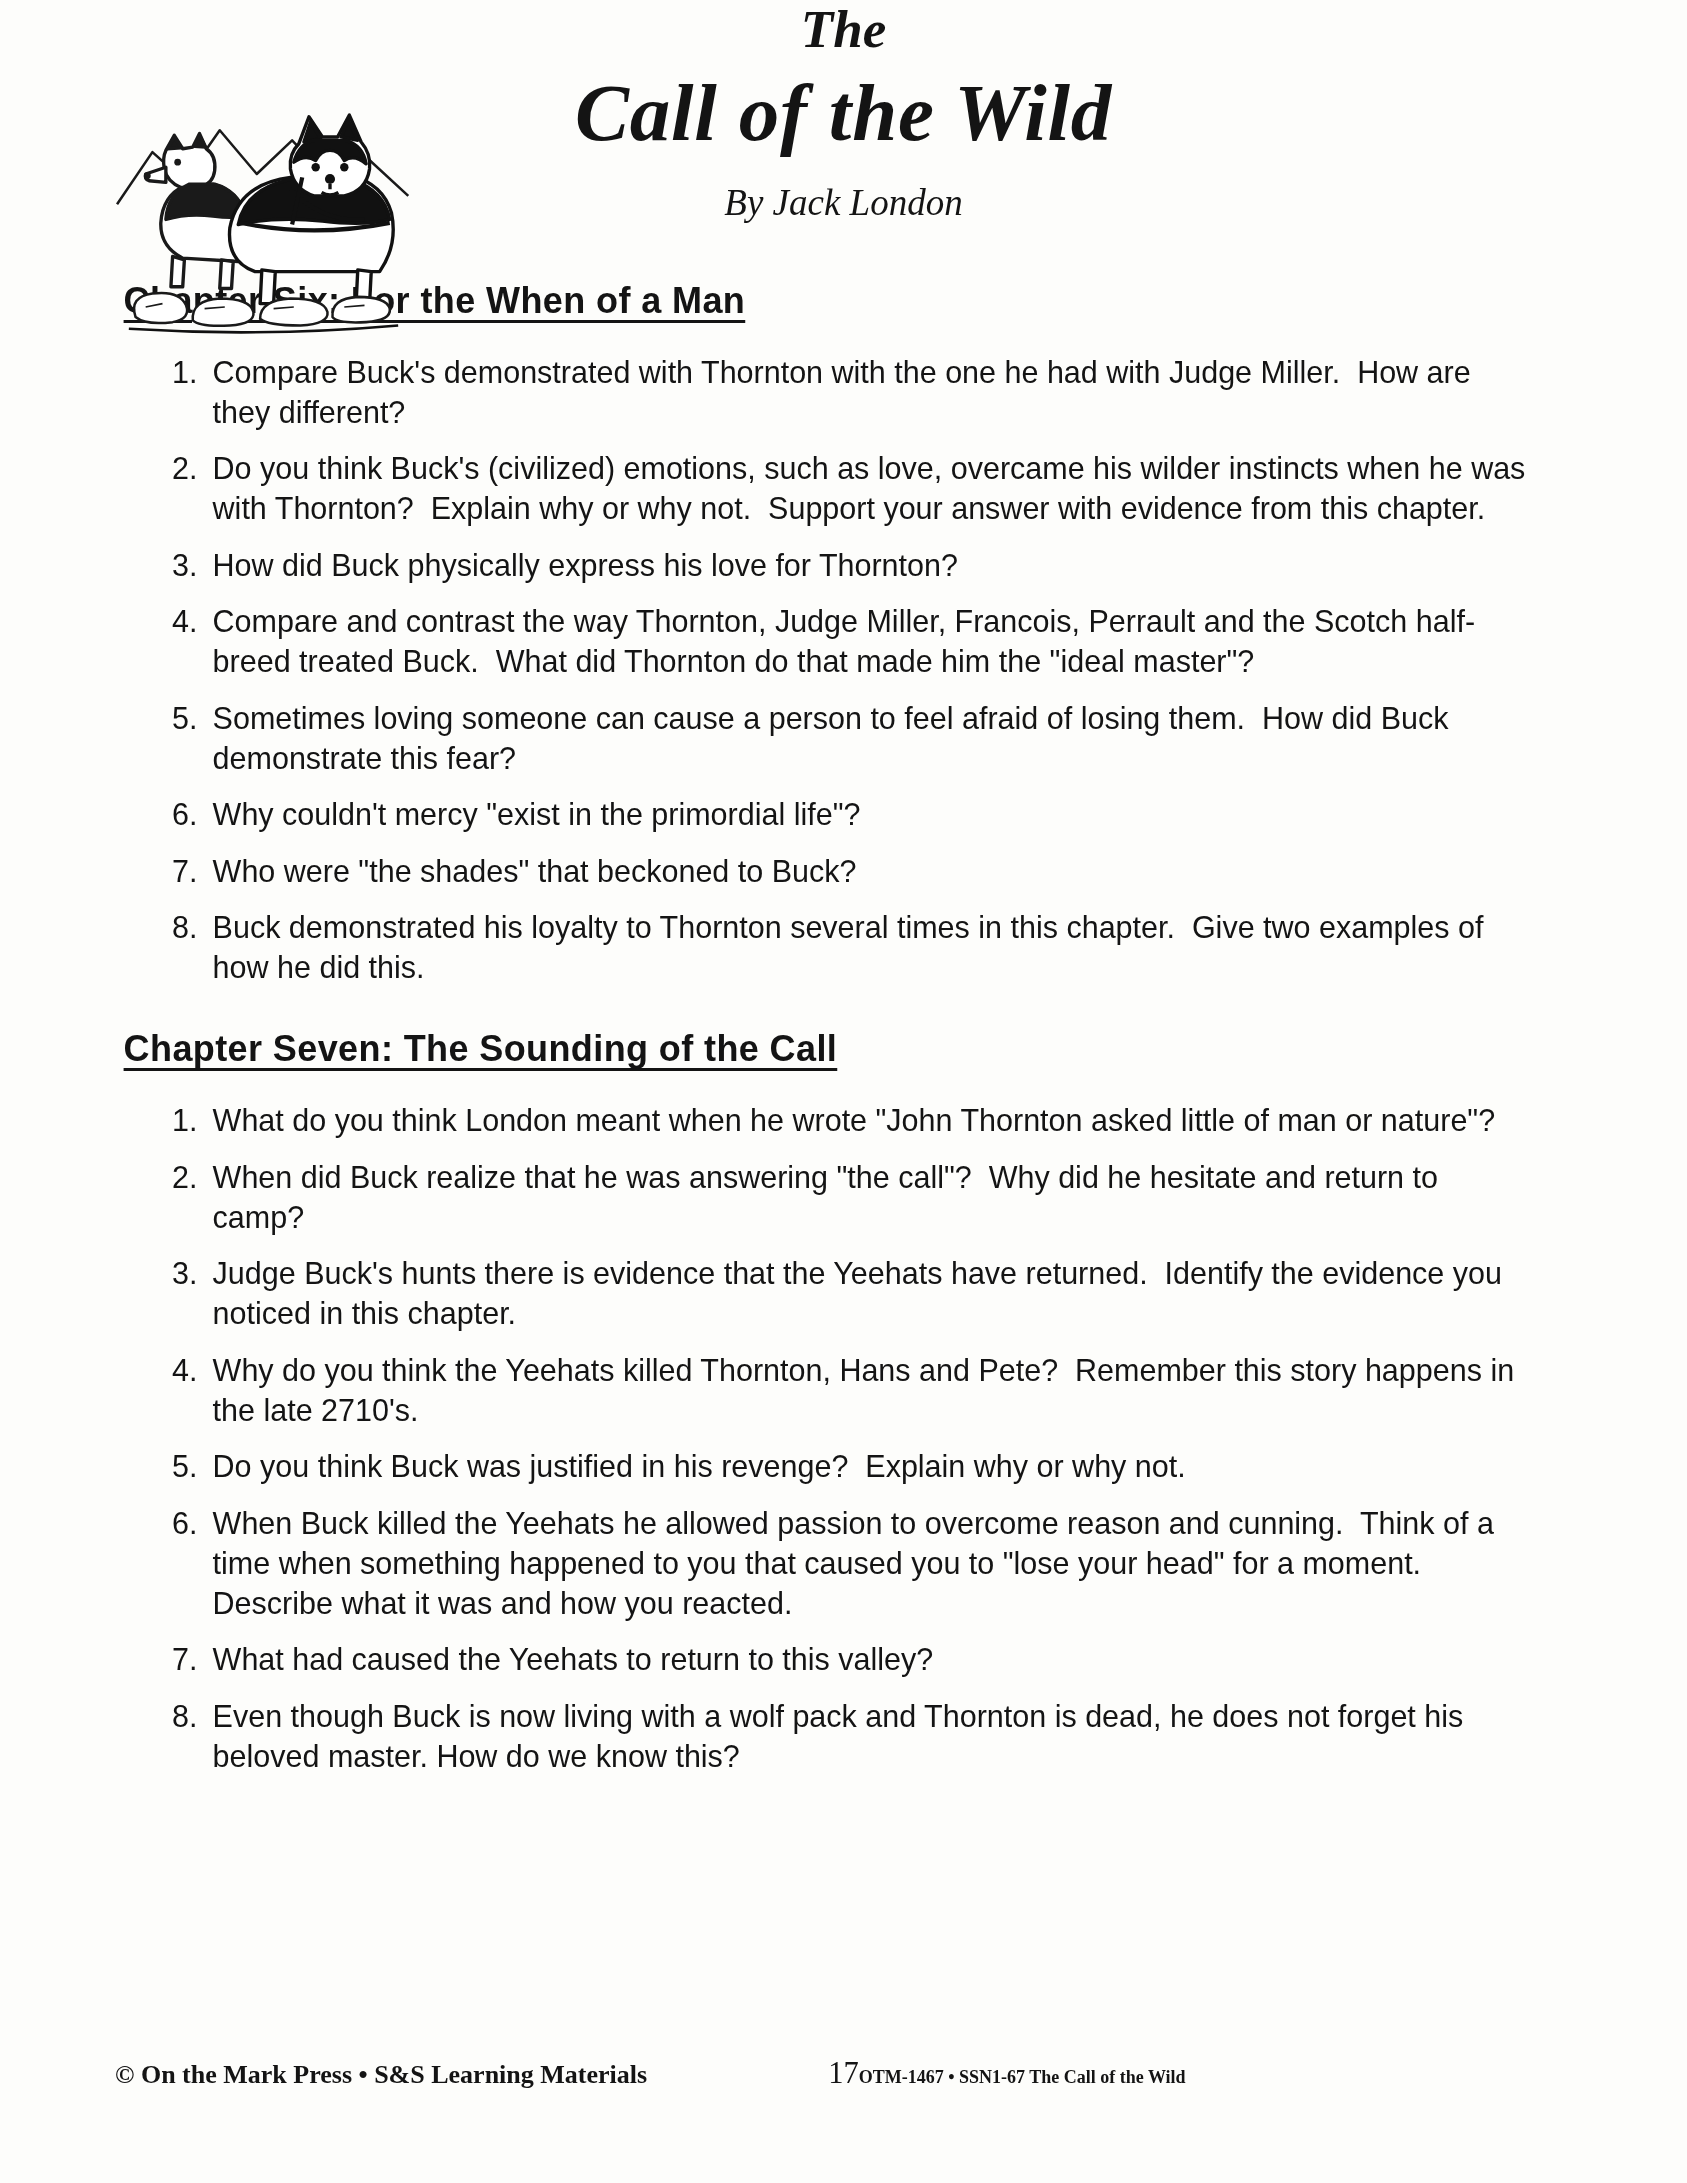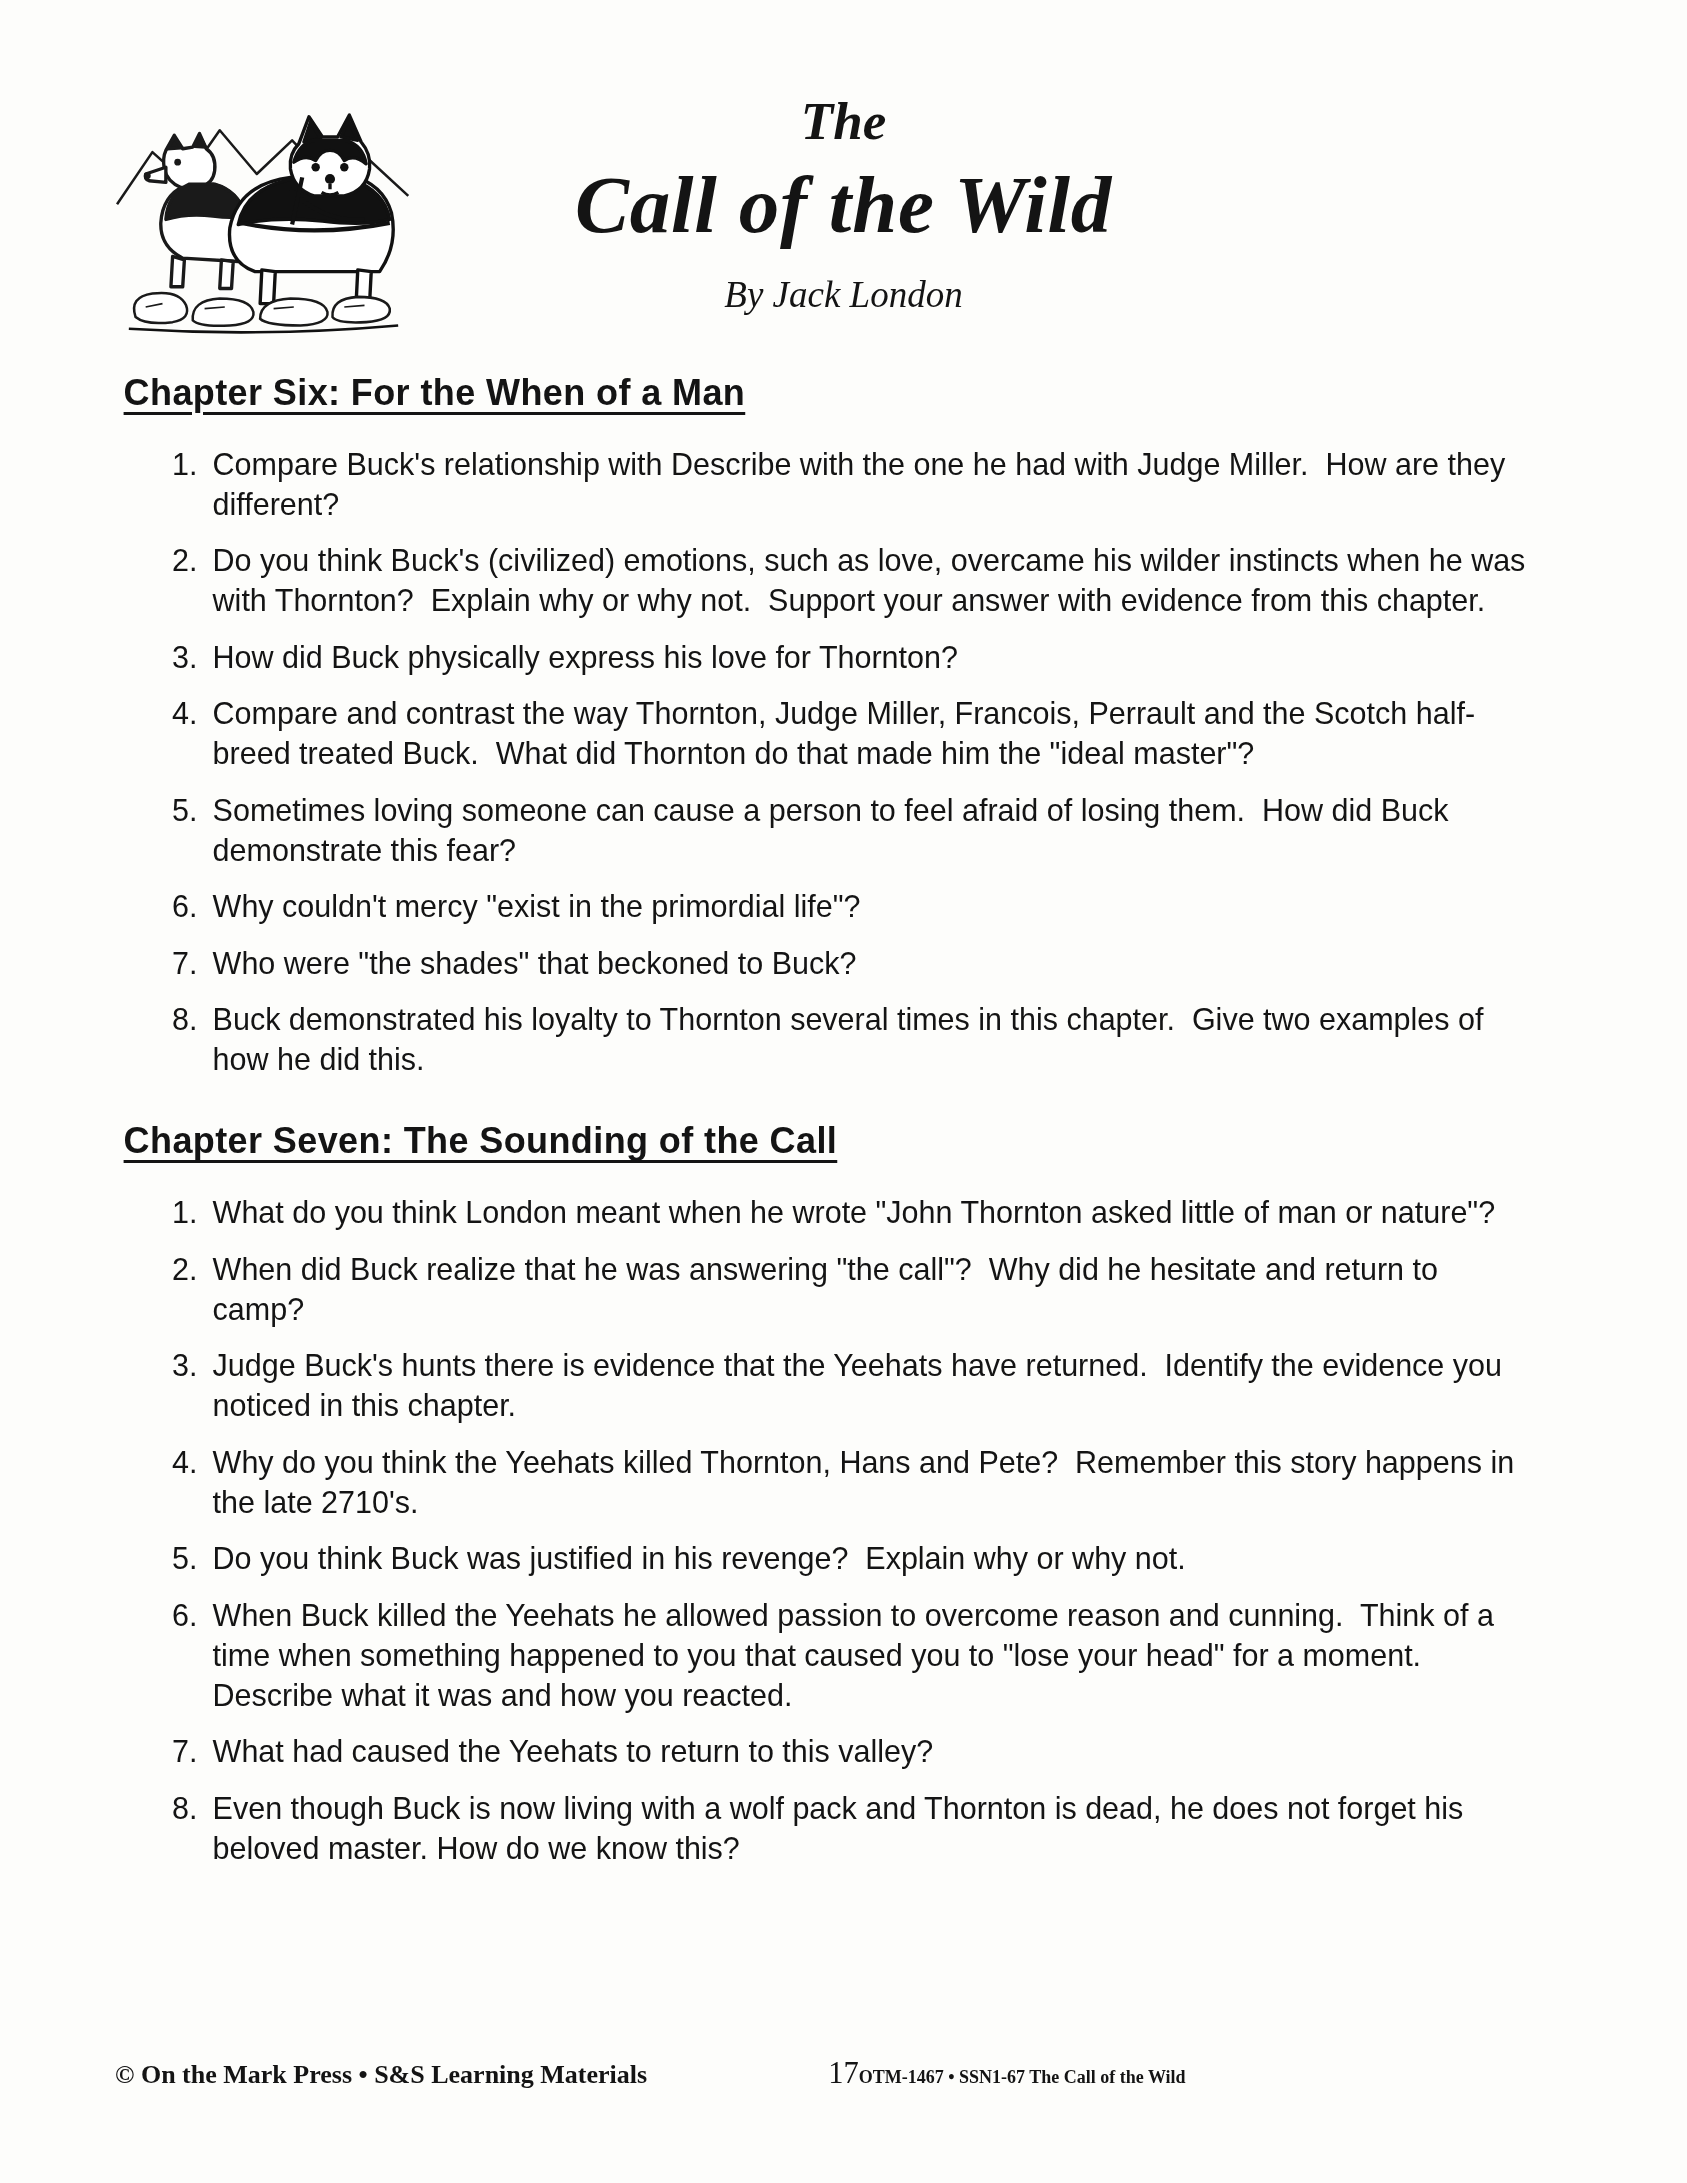--- a/index.html
+++ b/index.html
@@ -11,21 +11,20 @@
     position: relative;
     width: 1687px;
     height: 2183px;
     background: #fdfdfb;
     color: #141414;
     font-family: "Liberation Sans", sans-serif;
     overflow: hidden;
   }
   
   .header {
-    padding-top: 92px;
     text-align: center;
   }
   .title-the {
     font-family: "Liberation Serif", serif;
     font-style: italic;
     font-weight: bold;
     font-size: 53px;
     line-height: 1.1;
   }
   .title-main {
@@ -167,21 +166,21 @@
   <div class="header">
     <div class="title-the">The</div>
     <div class="title-main">Call of the Wild</div>
     <div class="byline">By Jack London</div>
   </div>
 
   <div class="content">
 
     <div class="chapter-heading first">Chapter Six: For the When of a Man</div>
     <ol class="questions">
-      <li>Compare Buck's relationship with Describe with the one he had with Judge Miller.  How are they different?</li>
+      <li>Compare Buck's demonstrated with Thornton with the one he had with Judge Miller.  How are they different?</li>
       <li>Do you think Buck's (civilized) emotions, such as love, overcame his wilder instincts when he was with Thornton?  Explain why or why not.  Support your answer with evidence from this chapter.</li>
       <li>How did Buck physically express his love for Thornton?</li>
       <li>Compare and contrast the way Thornton, Judge Miller, Francois, Perrault and the Scotch half-breed treated Buck.  What did Thornton do that made him the "ideal master"?</li>
       <li>Sometimes loving someone can cause a person to feel afraid of losing them.  How did Buck demonstrate this fear?</li>
       <li>Why couldn't mercy "exist in the primordial life"?</li>
       <li>Who were "the shades" that beckoned to Buck?</li>
       <li>Buck demonstrated his loyalty to Thornton several times in this chapter.  Give two examples of how he did this.</li>
     </ol>
 
     <div class="chapter-heading">Chapter Seven: The Sounding of the Call</div>

